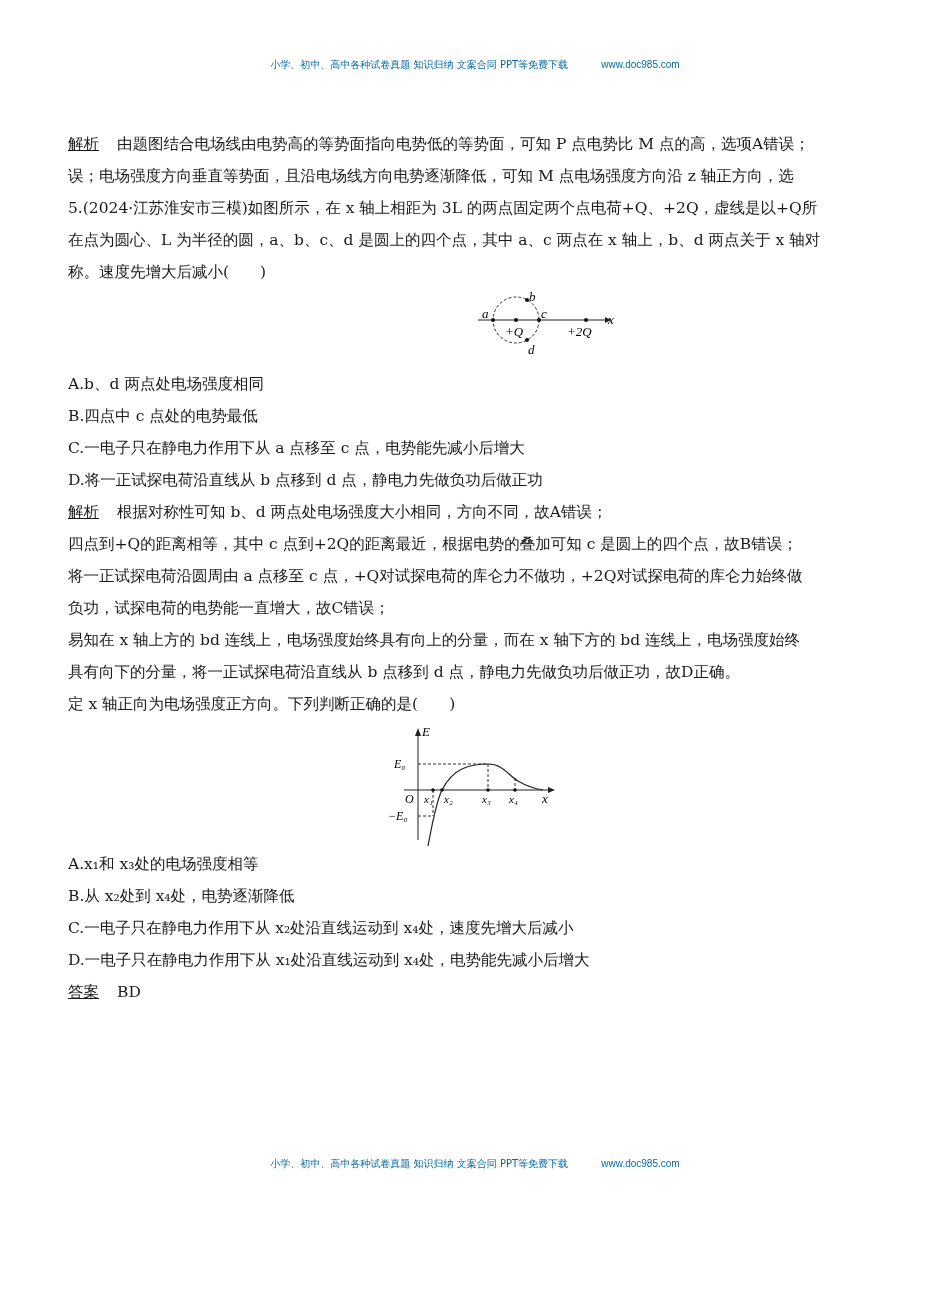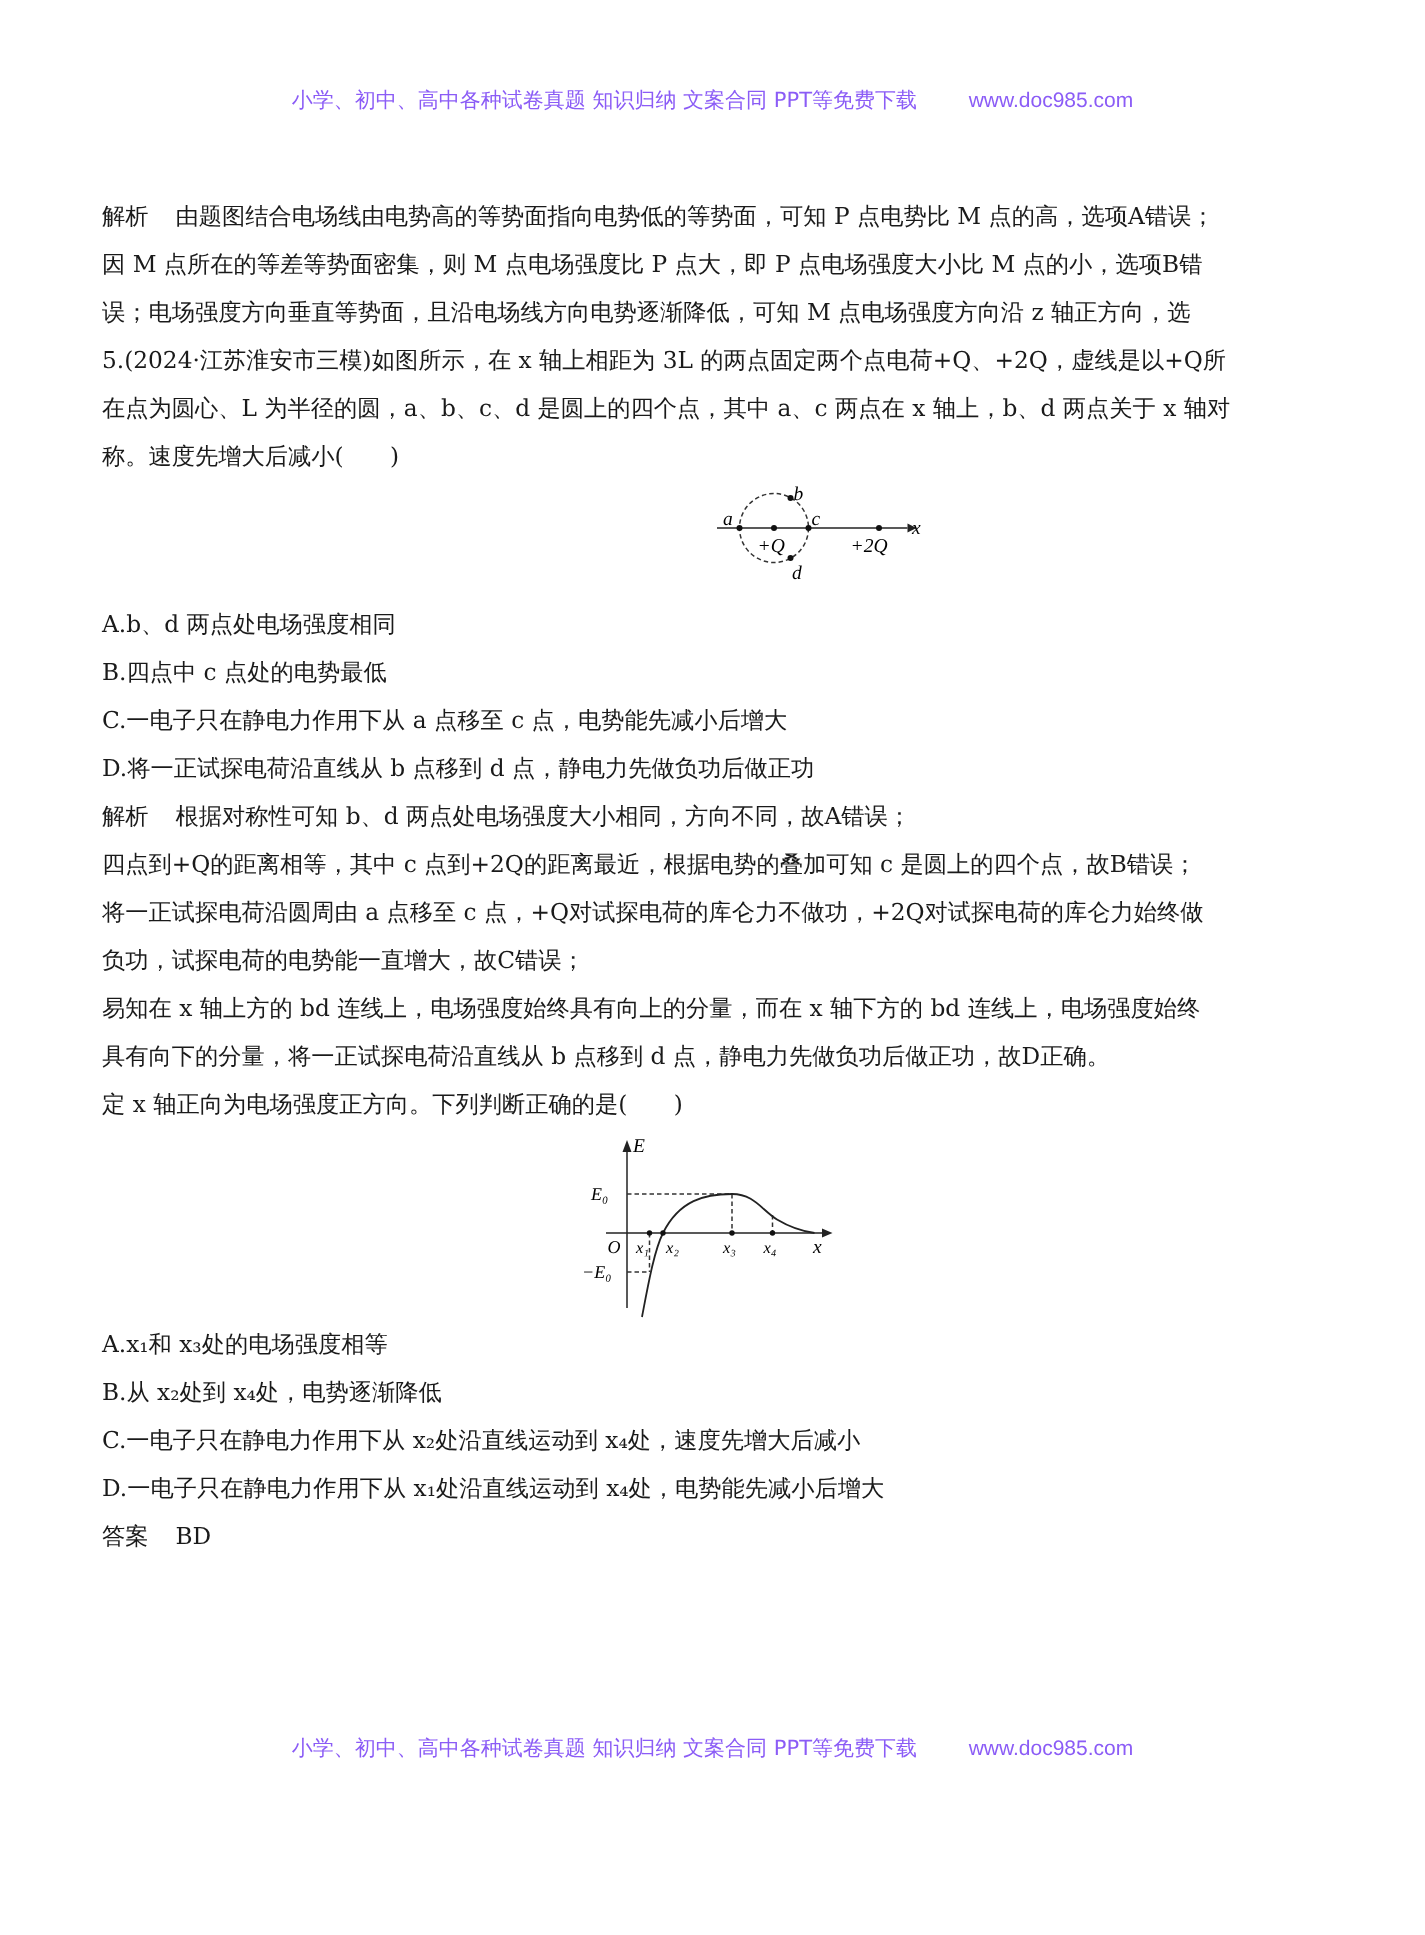--- a/index.html
+++ b/index.html
@@ -3,51 +3,50 @@
 <meta charset="utf-8">
 <style>
   html, body { margin: 0; padding: 0; background: #ffffff; }
   body {
     width: 950px; height: 1290px; position: relative; overflow: hidden;
     font-family: "DejaVu Serif", "Liberation Serif", serif;
     color: #1a1a1a;
   }
   .header, .footer {
     position: absolute; left: 0; width: 950px; text-align: center;
-    font-size: 14px; color: #8b5cf6;
+    font-size: 10px; color: #0369a1;
     font-family: "DejaVu Sans", "Liberation Sans", sans-serif;
   }
   .header { top: 58px; }
   .footer { top: 1157px; }
   .header .url, .footer .url { margin-left: 30px; font-family: "Liberation Sans", sans-serif; }
   .content {
     position: absolute; left: 68px; top: 128px; width: 830px;
     font-size: 15.5px;
   }
   .line { height: 32px; line-height: 32px; white-space: nowrap; }
-  .label { margin-right: 18px; }
+  .label { margin-right: 18px; text-decoration: underline; }
   .fig { position: relative; height: 80px; }
   .fig2 { position: relative; height: 128px; }
   svg text { font-family: "Liberation Serif", serif; }
 </style>
 </head>
 <body>
 
 <div class="header">
   <span>小学、初中、高中各种试卷真题 知识归纳 文案合同 PPT等免费下载</span>
   <span class="url">www.doc985.com</span>
 </div>
 
 <div class="content">
 
   <div>
     <div class="line">
       <span class="label">解析</span><span>由题图结合电场线由电势高的等势面指向电势低的等势面，可知 P 点电势比 M 点的高，选项A错误；</span>
     </div>
-    <div class="line">因 M 点所在的等差等势面密集，则 M 点电场强度比 P 点大，即 P 点电场强度大小比 M 点的小，选项B错</div>
     <div class="line">误；电场强度方向垂直等势面，且沿电场线方向电势逐渐降低，可知 M 点电场强度方向沿 z 轴正方向，选</div>
   </div>
 
   <div>
     <div class="line">5.(2024·江苏淮安市三模)如图所示，在 x 轴上相距为 3L 的两点固定两个点电荷+Q、+2Q，虚线是以+Q所</div>
     <div class="line">在点为圆心、L 为半径的圆，a、b、c、d 是圆上的四个点，其中 a、c 两点在 x 轴上，b、d 两点关于 x 轴对</div>
     <div class="line">称。速度先增大后减小(　　)</div>
 
     <div class="fig">
       <svg width="830" height="80">

